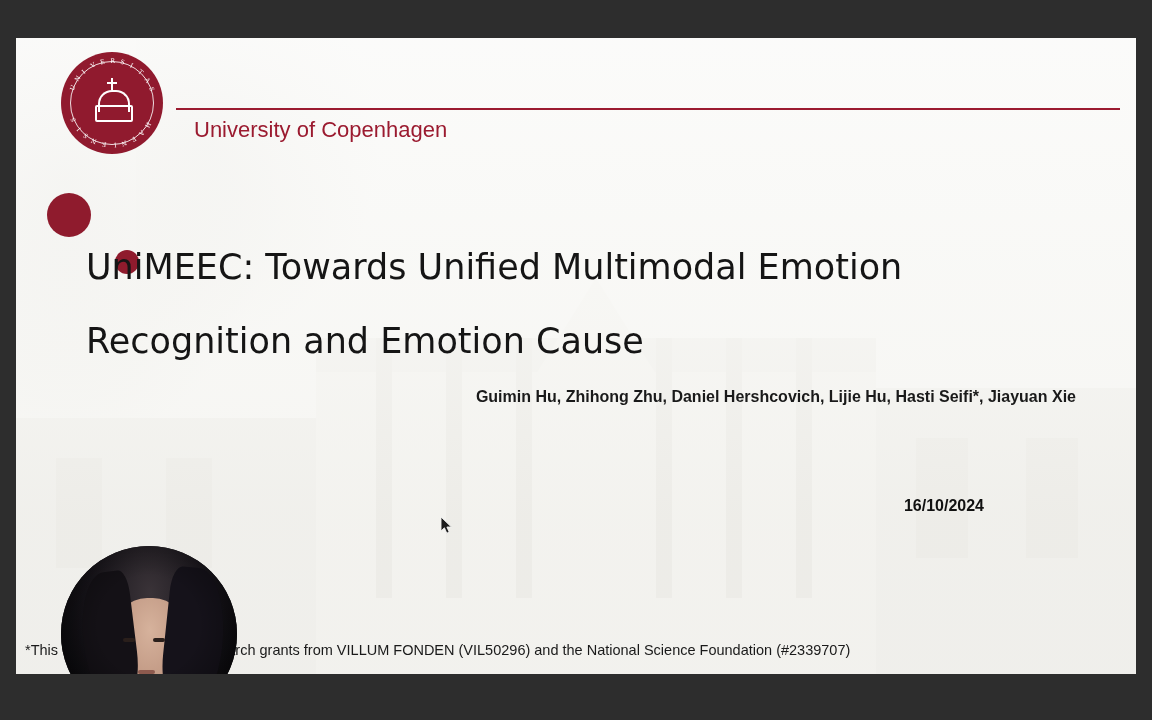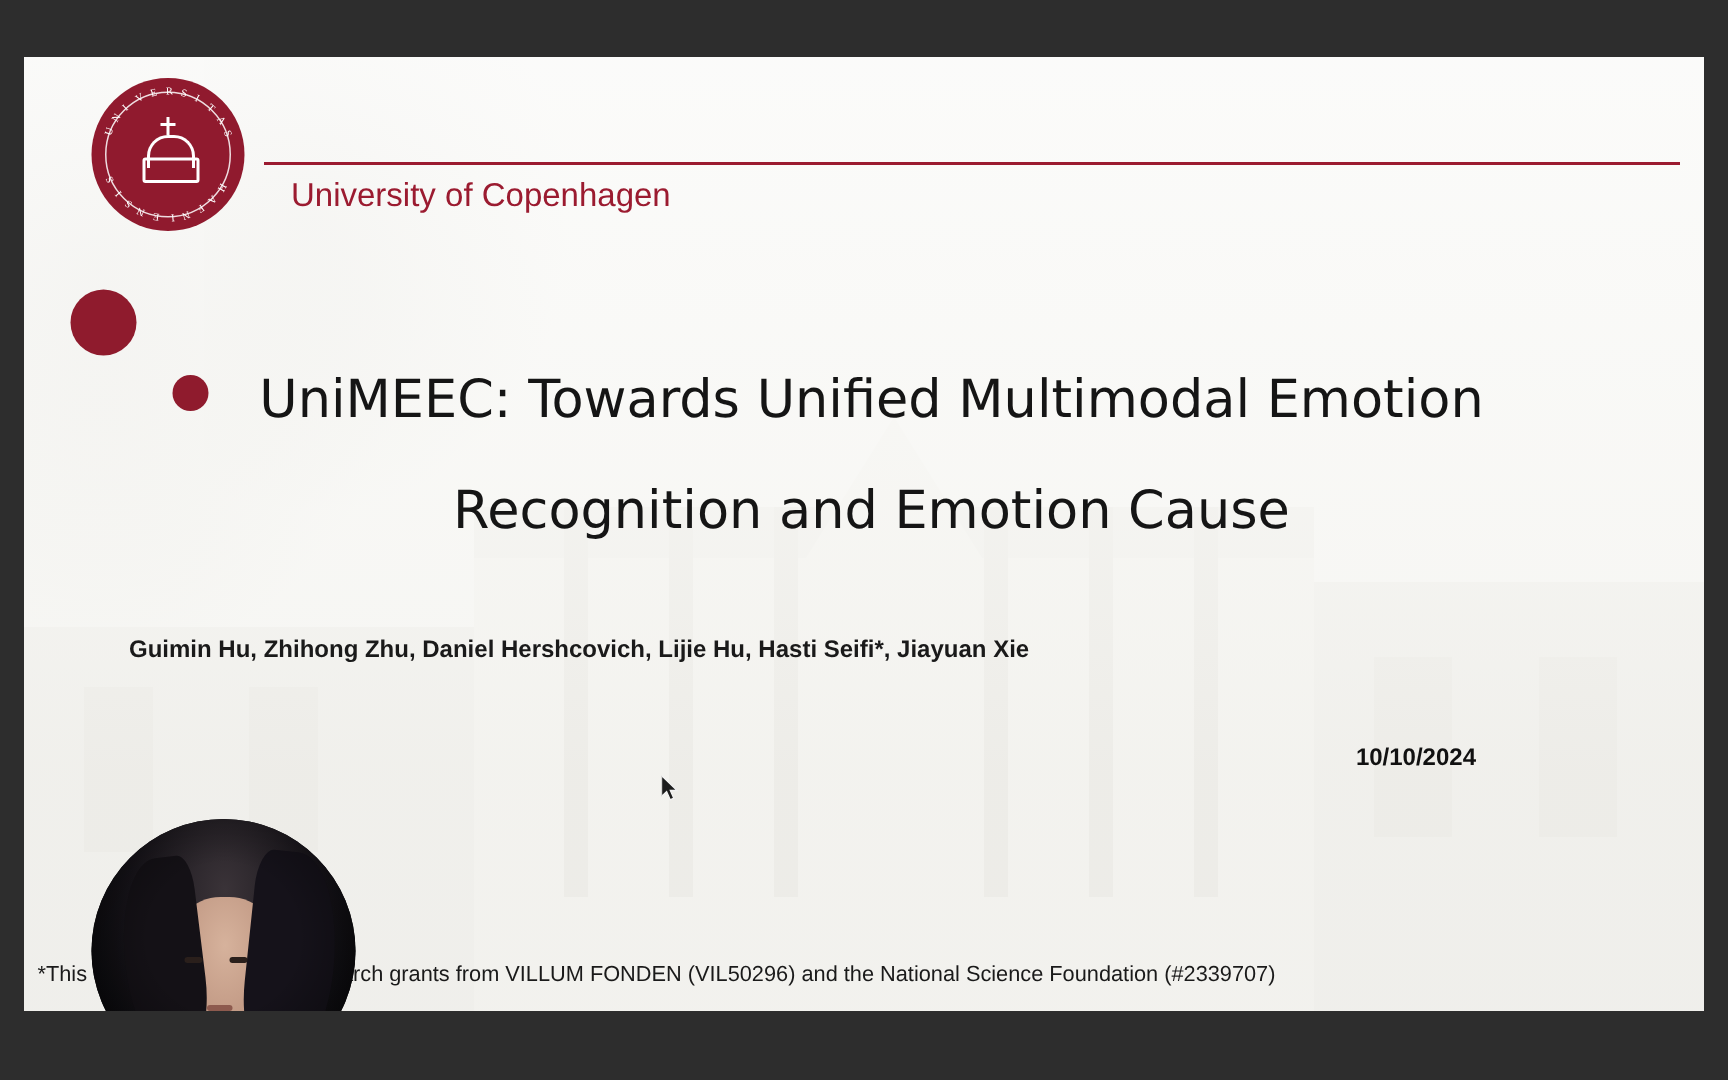--- a/index.html
+++ b/index.html
@@ -172,39 +172,37 @@
     z-index: 7;
   }
 
   
   .slide-title {
     position: absolute;
     left: 70px;
     right: 60px;
     top: 192px;
     z-index: 8;
-    text-align: center;
     font-size: 35px;
     line-height: 74px;
     color: #151515;
     font-family: "DejaVu Sans", sans-serif;
     font-weight: 400;
   }
 
   .authors {
     position: absolute;
     left: 70px;
     right: 60px;
     top: 350px;
     z-index: 8;
-    text-align: left;
+    text-align: right;
     font-size: 16px;
     font-weight: bold;
     color: #1a1a1a;
-    margin-top: 37px;
   }
 
   .date {
     position: absolute;
     right: 152px;
     top: 459px;
     z-index: 8;
     font-size: 16px;
     font-weight: bold;
     color: #111;
@@ -364,21 +362,21 @@
     <div class="dot-big"></div>
     <div class="dot-small"></div>
 
     <div class="slide-title">
       <div>UniMEEC: Towards Unified Multimodal Emotion</div>
       <div>Recognition and Emotion Cause</div>
     </div>
 
     <div class="authors">Guimin Hu, Zhihong Zhu, Daniel Hershcovich, Lijie Hu, Hasti Seifi*, Jiayuan Xie</div>
 
-    <div class="date">10/10/2024</div>
+    <div class="date">16/10/2024</div>
 
     <div class="footnote">*This work is supported by research grants from VILLUM FONDEN (VIL50296) and the National Science Foundation (#2339707)</div>
 
     <div class="webcam">
       <div class="wc-hair"></div>
       <div class="wc-face"></div>
       <div class="wc-hair-front-l"></div>
       <div class="wc-hair-front-r"></div>
       <div class="wc-eye l"></div>
       <div class="wc-eye r"></div>

